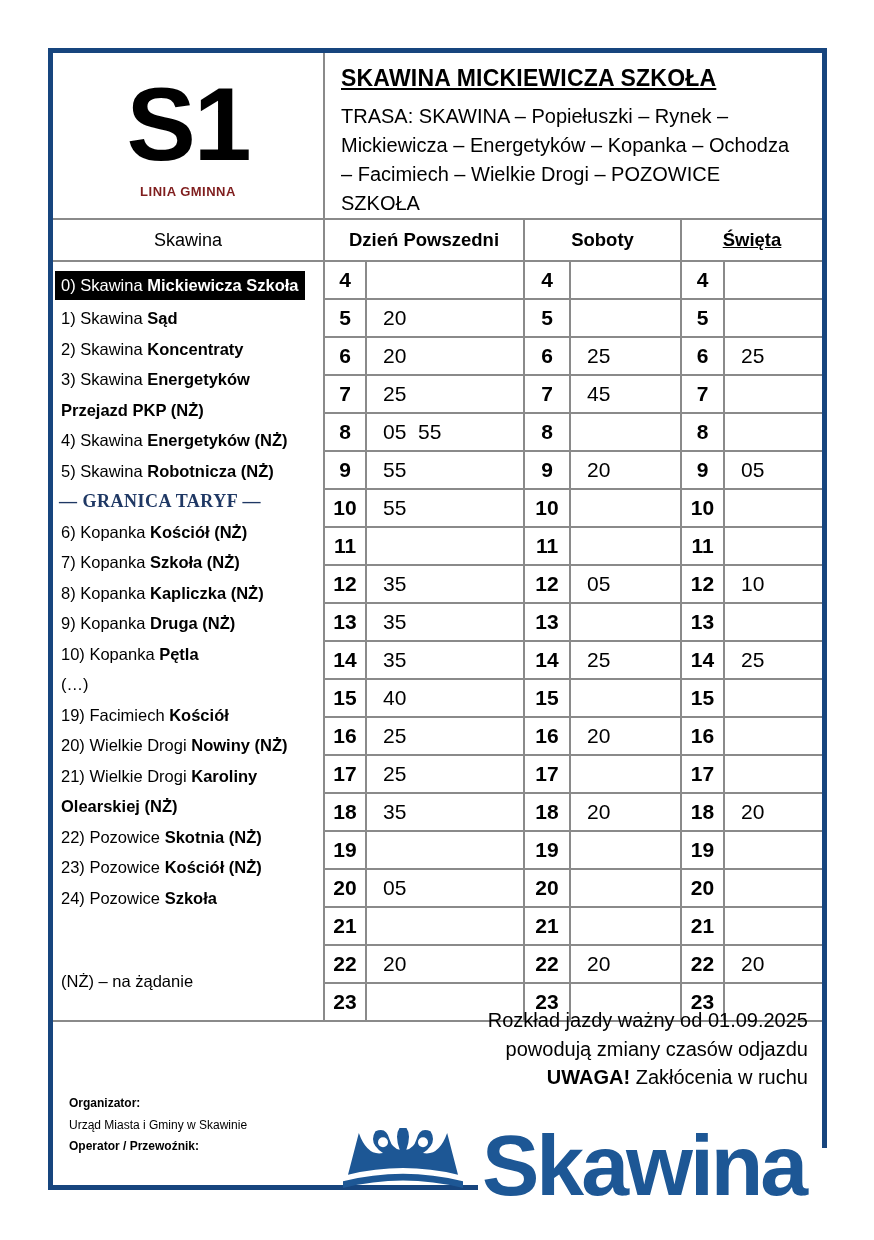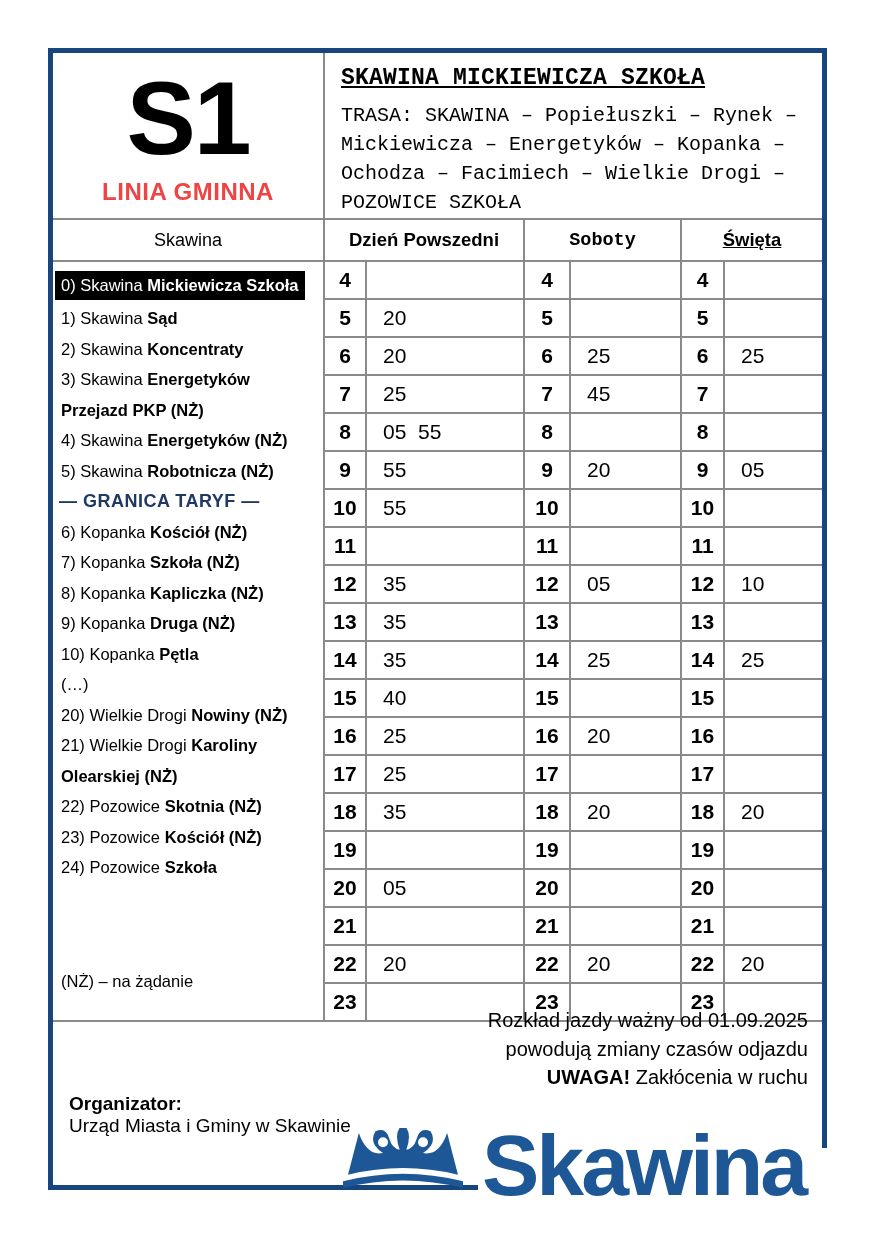--- a/index.html
+++ b/index.html
@@ -10,55 +10,55 @@
   
   .frame { position:absolute; left:48px; top:48px; width:779px; height:1142px;
            border:5px solid #17457e; border-bottom:none; background:#fff; }
   .bottom-border { position:absolute; left:48px; top:1185px; width:432px; height:5px; background:#17457e; }
 
   
   .topbar { display:flex; height:167px; border-bottom:2px solid #8a8a8a; }
   .linecell { flex:0 0 272px; border-right:2px solid #8a8a8a; display:flex; flex-direction:column;
               align-items:center; justify-content:center; padding-top:0; }
   .linecode { font-size:104px; font-weight:bold; line-height:1; letter-spacing:-2px; }
-  .linetype { font-size:24px; font-weight:bold; color:#ef4444; margin-top:8px; letter-spacing:.5px; }
-  .titlecell { flex:1; padding:12px 22px 8px 16px;font-family:Liberation Mono, monospace; }
+  .linetype { font-size:13px; font-weight:bold; color:#7f1d1d; margin-top:8px; letter-spacing:.5px; }
+  .titlecell { flex:1; padding:12px 22px 8px 16px; }
   .title { font-size:23px; font-weight:bold; text-decoration:underline; letter-spacing:.2px; }
   .route { font-size:20px; line-height:29px; margin-top:10px; }
 
   
   .tt { display:grid; grid-template-columns:272px 42px 158px 46px 111px 43px 97px;
         grid-template-rows:42px repeat(20, 38px); }
   .hd { display:flex; align-items:center; justify-content:center; font-size:18px;
         border-bottom:2px solid #8a8a8a; border-right:2px solid #8a8a8a; }
   .hd.b { font-weight:bold; font-size:18.5px; }
   .hd1 { grid-row:1; grid-column:1; }
   .hd2 { grid-row:1; grid-column:2 / span 2; }
-  .hd3 { grid-row:1; grid-column:4 / span 2;font-family:Liberation Mono, monospace; }
+  .hd3 { grid-row:1; grid-column:4 / span 2; }
   .hd4 { grid-row:1; grid-column:6 / span 2; border-right:none;text-decoration:underline; }
 
   .stopcol { grid-column:1; grid-row:2 / span 20; border-right:2px solid #8a8a8a;
              border-bottom:2px solid #8a8a8a; display:flex; flex-direction:column; padding-top:7px; }
   .stop { font-size:16.5px; line-height:30.5px; padding:0 10px 0 8px; }
   .stop b { font-weight:bold;text-align:center; }
   .stop.highlight { background:#000; color:#fff; width:fit-content; line-height:1.3;
                     padding:4px 6px 4px 6px; margin:2px 0 3px 2px; }
-  .stop.divider { color:#1f3864; font-weight:bold; font-size:18px; letter-spacing:.5px; padding-left:6px; }
+  .stop.divider { color:#1f3864; font-weight:bold; font-size:18px; letter-spacing:.5px; padding-left:6px;font-family:Liberation Serif, serif; }
   .stop.note { margin-top:auto; padding-bottom:24px; }
 
   .c { border-right:2px solid #8a8a8a; border-bottom:2px solid #8a8a8a;
        display:flex; align-items:center; font-size:21px; }
   .c.h { font-weight:bold; justify-content:center; }
   .c.m { padding-left:16px; white-space:pre; }
   .c.last { border-right:none; }
 
   
   .notice { position:absolute; right:14px; top:953px; text-align:right; font-size:20px; line-height:28.5px; }
   .notice b { font-weight:bold; }
-  .credits { position:absolute; left:16px; top:1040px; font-size:19px; line-height:21.5px; }
+  .credits { position:absolute; left:16px; top:1040px; font-size:12px; line-height:21.5px; }
   .credits .b { font-weight:bold; }
 
   
   .logo-patch { position:absolute; left:478px; top:1148px; width:396px; height:92px; background:#fff; }
   .crown { position:absolute; left:336px; top:1128px; }
   .logo-text { position:absolute; left:482px; top:1122px; font-size:86px; line-height:86px;
                font-weight:bold; color:#1d5795; letter-spacing:-3px; white-space:nowrap; }
 </style>
 </head>
 <body>
@@ -90,20 +90,21 @@
         <div class="stop"><span>3) Skawina </span><b>Energetyków Przejazd PKP (NŻ)</b></div>
         <div class="stop"><span>4) Skawina </span><b>Energetyków (NŻ)</b></div>
         <div class="stop"><span>5) Skawina </span><b>Robotnicza (NŻ)</b></div>
         <div class="stop divider">— GRANICA TARYF —</div>
         <div class="stop"><span>6) Kopanka </span><b>Kościół (NŻ)</b></div>
         <div class="stop"><span>7) Kopanka </span><b>Szkoła (NŻ)</b></div>
         <div class="stop"><span>8) Kopanka </span><b>Kapliczka (NŻ)</b></div>
         <div class="stop"><span>9) Kopanka </span><b>Druga (NŻ)</b></div>
         <div class="stop"><span>10) Kopanka </span><b>Pętla</b></div>
         <div class="stop"><span>(…)</span></div>
+        <div class="stop"><span>19) Facimiech </span><b>Kościół</b></div>
         <div class="stop"><span>20) Wielkie Drogi </span><b>Nowiny (NŻ)</b></div>
         <div class="stop"><span>21) Wielkie Drogi </span><b>Karoliny Olearskiej (NŻ)</b></div>
         <div class="stop"><span>22) Pozowice </span><b>Skotnia (NŻ)</b></div>
         <div class="stop"><span>23) Pozowice </span><b>Kościół (NŻ)</b></div>
         <div class="stop"><span>24) Pozowice </span><b>Szkoła</b></div>
         <div class="stop note">(NŻ) – na żądanie</div>
       </div>
 
       <div class="c h">4</div>
       <div class="c m"></div>
@@ -248,20 +249,21 @@
 
     <div class="notice">
       <div>Rozkład jazdy ważny od 01.09.2025</div>
       <div>powodują zmiany czasów odjazdu</div>
       <div><b>UWAGA!</b><span> Zakłócenia w ruchu</span></div>
     </div>
 
     <div class="credits">
       <div class="b">Organizator:</div>
       <div>Urząd Miasta i Gminy w Skawinie</div>
+      <div class="b">Operator / Przewoźnik:</div>
     </div>
   </div>
 
   <div class="bottom-border"></div>
   <div class="logo-patch"></div>
 
   <div class="crown">
     <svg width="134" height="60" viewBox="0 0 160 72">
       <path fill="#1d5795" d="M14 56 Q80 40 146 56 L133 6 Q123 34 104 30 Q122 18 113 4 Q100 -2 96 14 Q93 24 84 26 Q92 4 80 -4 Q68 4 76 26 Q67 24 64 14 Q60 -2 47 4 Q38 18 56 30 Q37 34 27 6 Z"></path>
       <circle cx="104" cy="17" r="6" fill="#ffffff"></circle>

